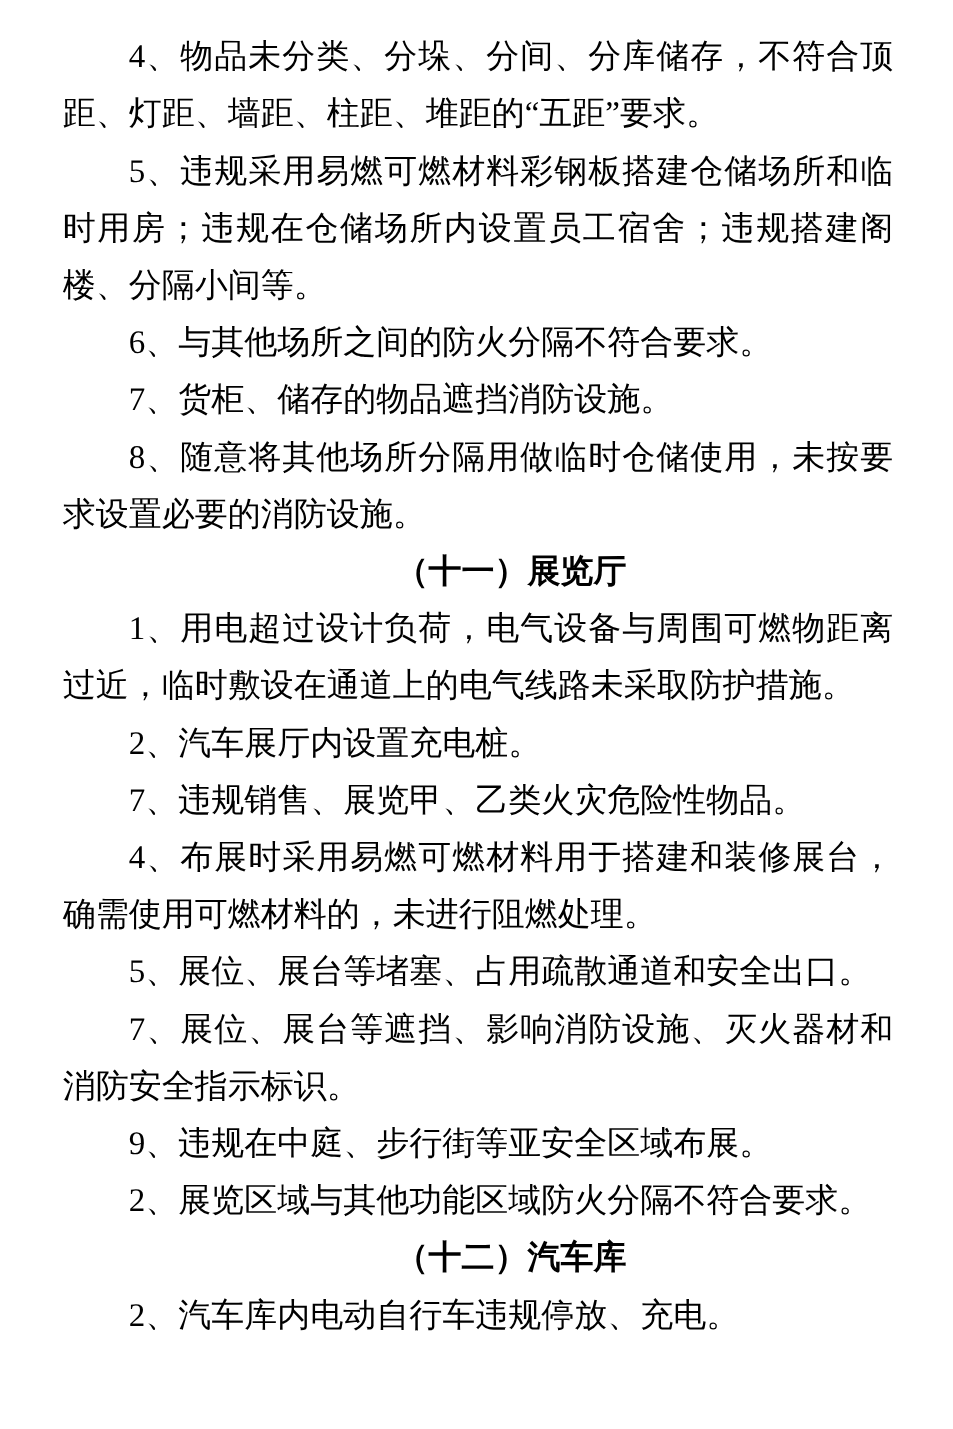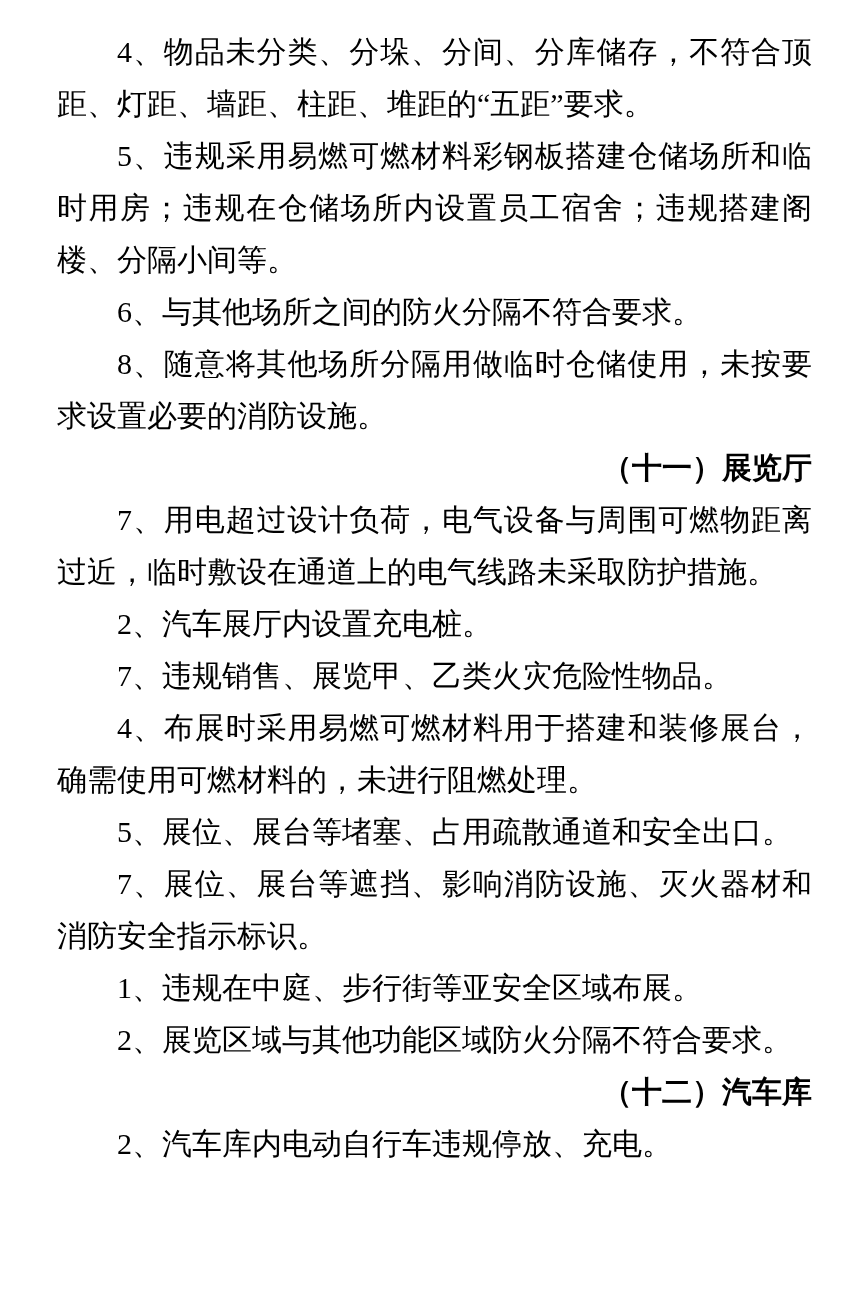--- a/index.html
+++ b/index.html
@@ -25,35 +25,36 @@
     margin: 0;
     font-size: 30px;
     line-height: 52px;
     text-align: justify;
     text-indent: 2em;
     word-break: break-all;
     color: #000000;
   }
   .doc-block.heading {
     font-weight: bold;
-    text-align: right;
+    text-align: center;
   }
 </style>
 </head>
 <body>
 
 <div class="page">
   <p class="doc-block item">4、物品未分类、分垛、分间、分库储存，不符合顶距、灯距、墙距、柱距、堆距的“五距”要求。</p>
   <p class="doc-block item">5、违规采用易燃可燃材料彩钢板搭建仓储场所和临时用房；违规在仓储场所内设置员工宿舍；违规搭建阁楼、分隔小间等。</p>
   <p class="doc-block item">6、与其他场所之间的防火分隔不符合要求。</p>
+  <p class="doc-block item">7、货柜、储存的物品遮挡消防设施。</p>
   <p class="doc-block item">8、随意将其他场所分隔用做临时仓储使用，未按要求设置必要的消防设施。</p>
   <p class="doc-block heading">（十一）展览厅</p>
-  <p class="doc-block item">7、用电超过设计负荷，电气设备与周围可燃物距离过近，临时敷设在通道上的电气线路未采取防护措施。</p>
+  <p class="doc-block item">1、用电超过设计负荷，电气设备与周围可燃物距离过近，临时敷设在通道上的电气线路未采取防护措施。</p>
   <p class="doc-block item">2、汽车展厅内设置充电桩。</p>
   <p class="doc-block item">7、违规销售、展览甲、乙类火灾危险性物品。</p>
   <p class="doc-block item">4、布展时采用易燃可燃材料用于搭建和装修展台，确需使用可燃材料的，未进行阻燃处理。</p>
   <p class="doc-block item">5、展位、展台等堵塞、占用疏散通道和安全出口。</p>
   <p class="doc-block item">7、展位、展台等遮挡、影响消防设施、灭火器材和消防安全指示标识。</p>
-  <p class="doc-block item">1、违规在中庭、步行街等亚安全区域布展。</p>
+  <p class="doc-block item">9、违规在中庭、步行街等亚安全区域布展。</p>
   <p class="doc-block item">2、展览区域与其他功能区域防火分隔不符合要求。</p>
   <p class="doc-block heading">（十二）汽车库</p>
   <p class="doc-block item">2、汽车库内电动自行车违规停放、充电。</p>
 </div>
 
 </body></html>

